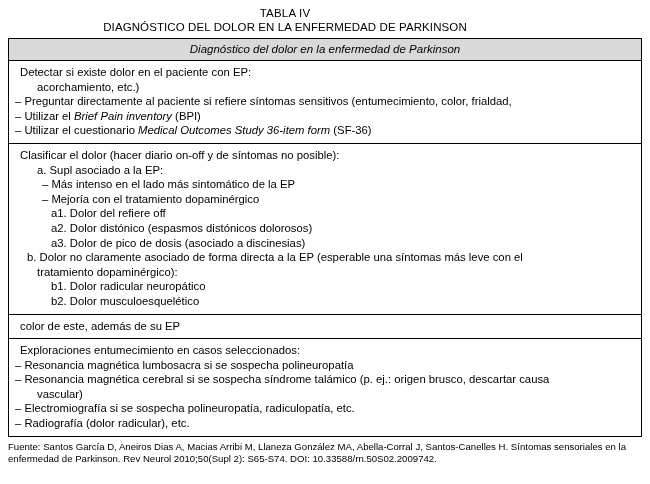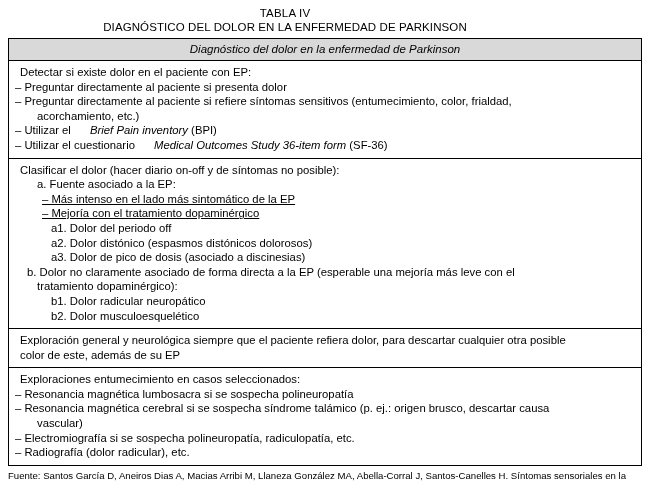--- a/index.html
+++ b/index.html
@@ -56,25 +56,25 @@
   .sect:last-child {
     border-bottom: none;
   }
   .line {
     font-size: 11.3px;
     line-height: 14.6px;
     white-space: pre-wrap;
   }
   .ind0 { padding-left: 5px; }
   .ind2 { padding-left: 22px; }
-  .ind3 { padding-left: 36px; text-indent: -9px; text-decoration: underline; }
+  .ind3 { padding-left: 36px; text-indent: -9px; }
   .ind4 { padding-left: 36px; }
   .hang { padding-left: 10px; text-indent: -10px; }
   .hang2 { padding-left: 22px; text-indent: -10px; }
-  .it { font-style: italic; margin-left: 16px; }
+  .it { font-style: italic; }
   .source {
     margin: 4px auto 0 auto;
     width: 634px;
     font-size: 9.6px;
     line-height: 12.4px;
     text-align: left;
   }
 </style>
 </head>
 <body>
@@ -83,43 +83,41 @@
 
   <div class="table-number">TABLA IV</div>
   <div class="table-title">DIAGNÓSTICO DEL DOLOR EN LA ENFERMEDAD DE PARKINSON</div>
 
   <div class="tbl">
 
     <div class="hdr">Diagnóstico del dolor en la enfermedad de Parkinson</div>
 
     <div class="sect">
       <div class="line ind0">Detectar si existe dolor en el paciente con EP:</div>
-      <div class="line hang">– Preguntar directamente al paciente si presenta dolor</div>
+      <div class="line ind2">acorchamiento, etc.)</div>
       <div class="line hang">– Preguntar directamente al paciente si refiere síntomas sensitivos (entumecimiento, color, frialdad,</div>
-      <div class="line ind2">acorchamiento, etc.)</div>
       <div class="line hang">– Utilizar el <span class="it">Brief Pain inventory</span> (BPI)</div>
       <div class="line hang">– Utilizar el cuestionario <span class="it">Medical Outcomes Study 36-item form</span> (SF-36)</div>
     </div>
 
     <div class="sect">
       <div class="line ind0">Clasificar el dolor (hacer diario on-off y de síntomas no posible):</div>
-      <div class="line ind2">a. Fuente asociado a la EP:</div>
+      <div class="line ind2">a. Supl asociado a la EP:</div>
       <div class="line ind3">– Más intenso en el lado más sintomático de la EP</div>
       <div class="line ind3">– Mejoría con el tratamiento dopaminérgico</div>
-      <div class="line ind4">a1. Dolor del periodo off</div>
+      <div class="line ind4">a1. Dolor del refiere off</div>
       <div class="line ind4">a2. Dolor distónico (espasmos distónicos dolorosos)</div>
       <div class="line ind4">a3. Dolor de pico de dosis (asociado a discinesias)</div>
-      <div class="line hang2">b. Dolor no claramente asociado de forma directa a la EP (esperable una mejoría más leve con el</div>
+      <div class="line hang2">b. Dolor no claramente asociado de forma directa a la EP (esperable una síntomas más leve con el</div>
       <div class="line ind2">tratamiento dopaminérgico):</div>
       <div class="line ind4">b1. Dolor radicular neuropático</div>
       <div class="line ind4">b2. Dolor musculoesquelético</div>
     </div>
 
     <div class="sect">
-      <div class="line ind0">Exploración general y neurológica siempre que el paciente refiera dolor, para descartar cualquier otra posible</div>
       <div class="line ind0">color de este, además de su EP</div>
     </div>
 
     <div class="sect">
       <div class="line ind0">Exploraciones entumecimiento en casos seleccionados:</div>
       <div class="line hang">– Resonancia magnética lumbosacra si se sospecha polineuropatía</div>
       <div class="line hang">– Resonancia magnética cerebral si se sospecha síndrome talámico (p. ej.: origen brusco, descartar causa</div>
       <div class="line ind2">vascular)</div>
       <div class="line hang">– Electromiografía si se sospecha polineuropatía, radiculopatía, etc.</div>
       <div class="line hang">– Radiografía (dolor radicular), etc.</div>

